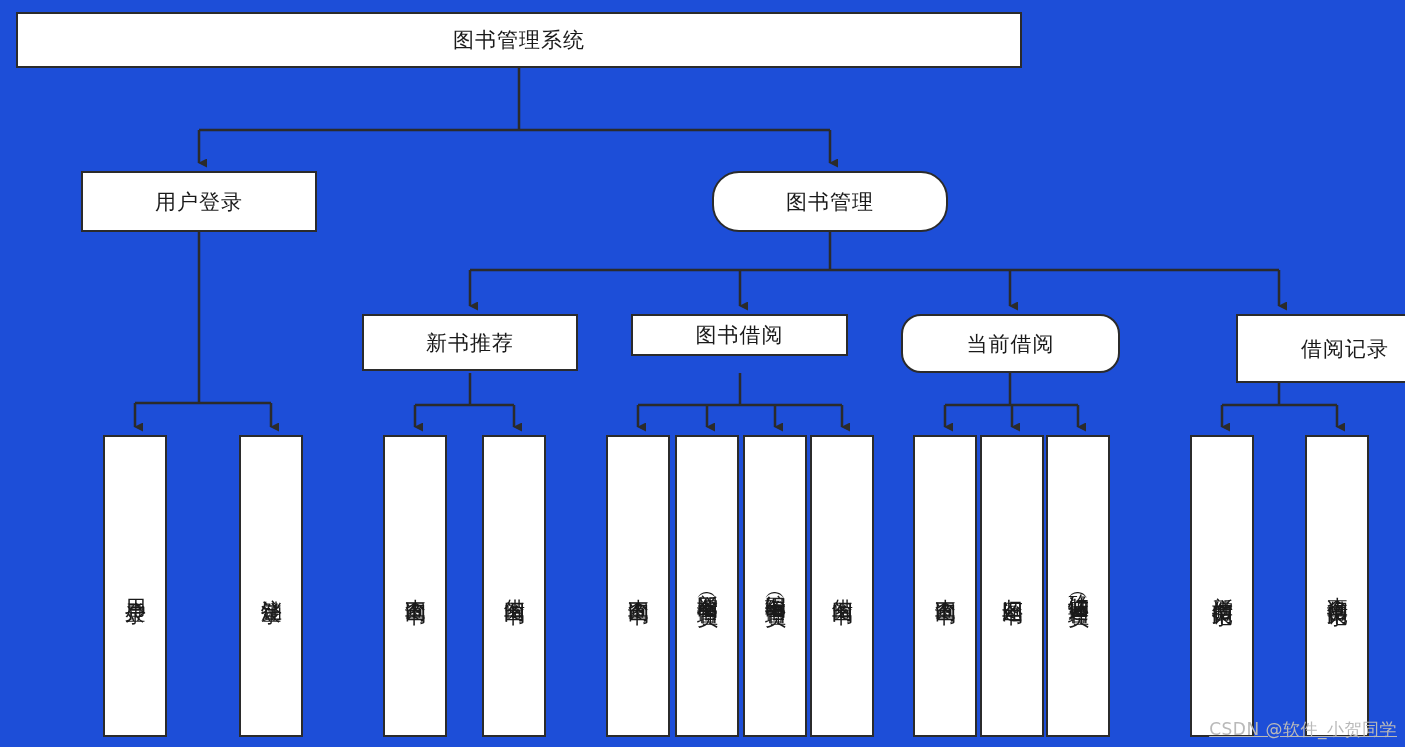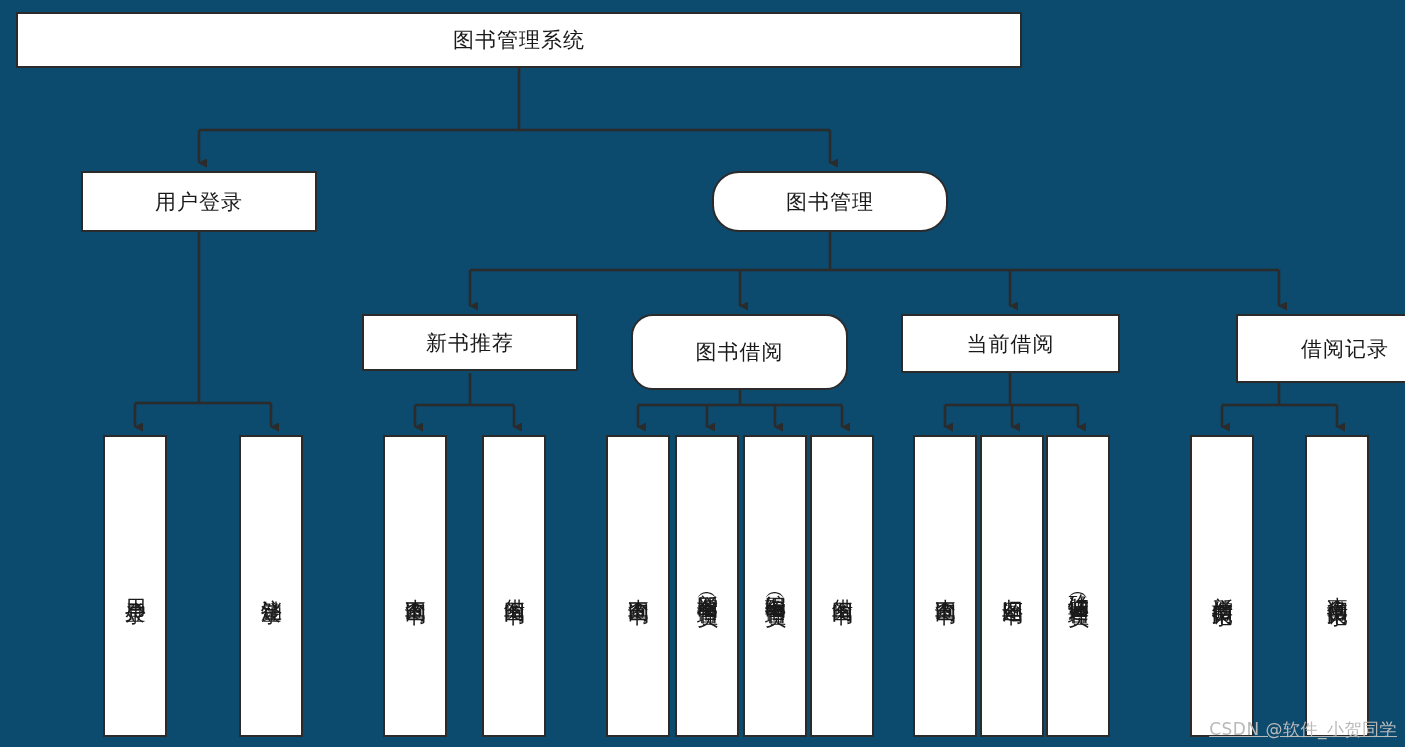--- a/index.html
+++ b/index.html
@@ -7,21 +7,21 @@
     padding: 0;
     background: #ffffff;
   }
   body {
     font-family: "DejaVu Sans", "Liberation Sans", sans-serif;
   }
   #canvas {
     position: relative;
     width: 1405px;
     height: 747px;
-    background: #0c4a6e;
+    background: #1d4ed8;
     overflow: hidden;
   }
   svg.wires {
     position: absolute;
     left: 0;
     top: 0;
     width: 1405px;
     height: 747px;
     pointer-events: none;
   }
@@ -123,22 +123,22 @@
       <path d="M 1337 405 L 1337 427" marker-end="url(#arrowhead)"></path>
     </g>
   </svg>
 
   <div class="node horiz" style="left:16px; top:12px; width:1006px; height:56px;">图书管理系统</div>
 
   <div class="node horiz" style="left:81px; top:171px; width:236px; height:61px;">用户登录</div>
   <div class="node horiz" style="left:712px; top:171px; width:236px; height:61px;border-radius:27px;">图书管理</div>
 
   <div class="node horiz" style="left:362px; top:314px; width:216px; height:57px;">新书推荐</div>
-  <div class="node horiz" style="left:631px; top:314px; width:217px; height:76px;border-radius:22px;">图书借阅</div>
-  <div class="node horiz" style="left:901px; top:314px; width:219px; height:59px;">当前借阅</div>
+  <div class="node horiz" style="left:631px; top:314px; width:217px; height:42px;">图书借阅</div>
+  <div class="node horiz" style="left:901px; top:314px; width:219px; height:59px;border-radius:20px;">当前借阅</div>
   <div class="node horiz" style="left:1236px; top:314px; width:218px; height:69px;">借阅记录</div>
 
   <div class="node vert" style="left:103px; top:435px; width:64px; height:302px;">
     <span class="vlabel">用户登录</span>
   </div>
   <div class="node vert" style="left:239px; top:435px; width:64px; height:302px;">
     <span class="vlabel">注销登录</span>
   </div>
 
   <div class="node vert" style="left:383px; top:435px; width:64px; height:302px;">

